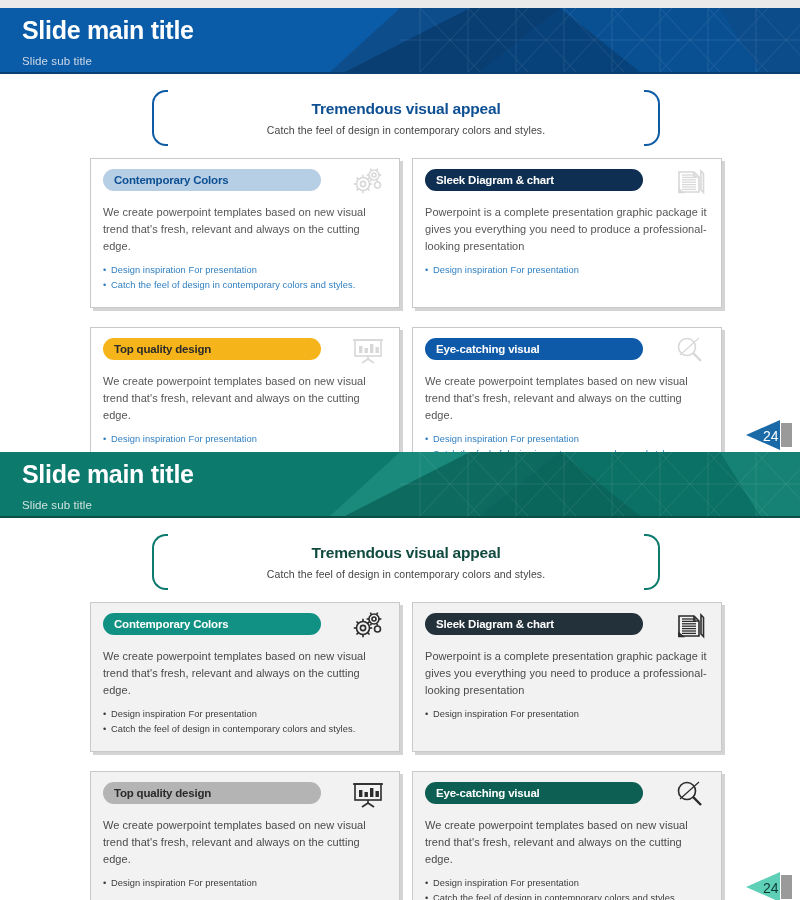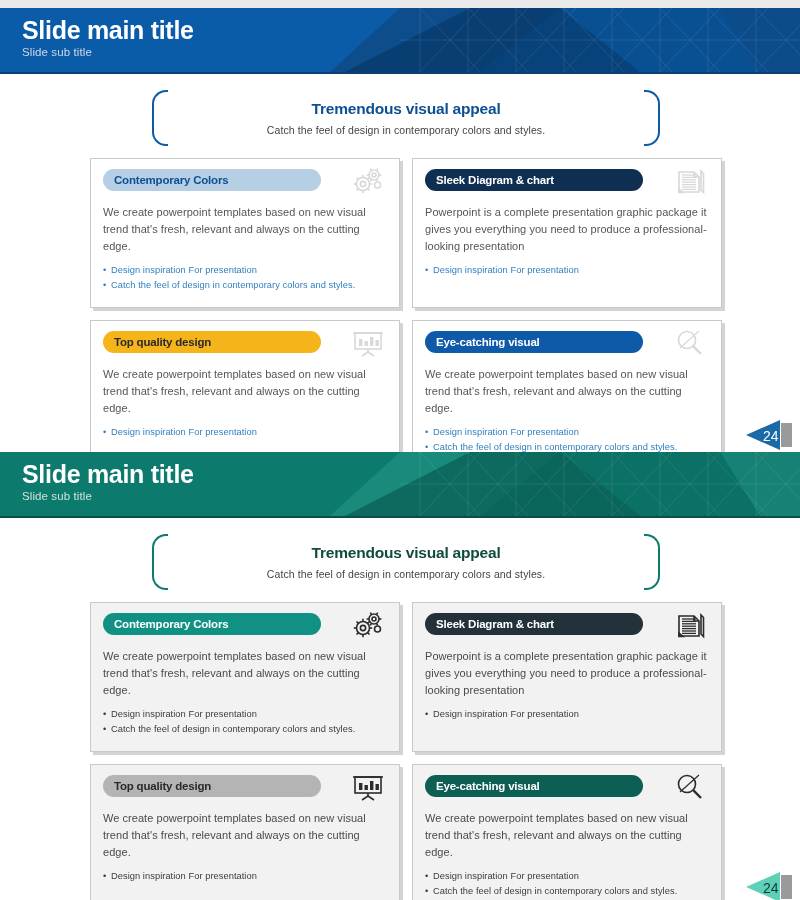--- a/index.html
+++ b/index.html
@@ -17,42 +17,42 @@
   .slide-2 { top: 452px; height: 440px; }
 
   
   .hdr { position: relative; height: 64px; width: 800px; overflow: hidden; }
   .hdr-bg { position: absolute; inset: 0; }
   .hdr-text { position: relative; z-index: 5; padding: 9px 0 0 22px; }
   .hdr-title {
     font-size: 25px; font-weight: bold; color: #ffffff;
     letter-spacing: -0.3px; line-height: 1.05;
   }
-  .hdr-sub { font-size: 11.5px; color: #cfd9e6; margin-top: 3px; letter-spacing: .1px; }
+  .hdr-sub { font-size: 11.5px; color: #cfd9e6; margin-top: 12px; letter-spacing: .1px; }
   .slide-2 .hdr-sub { color: #cfe3de; }
   .hdr-rule { height: 2px; width: 800px; }
 
   
   .body { position: relative; padding: 0 0 0 12px; background: #fff; }
 
   
   .headline { position: relative; margin: 26px auto 0; width: 420px; text-align: center; }
   .headline h2 { font-size: 15.5px; font-weight: bold; letter-spacing: -.2px; }
   .headline p { font-size: 10.5px; color: #444; margin-top: 6px; letter-spacing: .1px; }
   .brk {
     position: absolute; top: -10px; width: 16px; height: 56px;
     border-style: solid; border-width: 2px; border-radius: 14px;
   }
   .brk-l { left: -44px; border-right: none; border-top-right-radius: 0; border-bottom-right-radius: 0; }
   .brk-r { right: -44px; border-left: none; border-top-left-radius: 0; border-bottom-left-radius: 0; }
 
   
   .grid {
     margin: 22px auto 0; width: 632px;
-    display: grid; grid-template-columns: 310px 310px; gap: 12px 12px;
+    display: grid; grid-template-columns: 310px 310px; gap: 19px 12px;
   }
   .card {
     position: relative; background: #fff;
     border: 1px solid #c9c9c9;
     box-shadow: 3px 3px 0 rgba(0,0,0,.17);
     padding: 10px 12px 14px 12px;
     min-height: 116px;
   }
   .slide-2 .card { background: #f2f2f2; }
 

